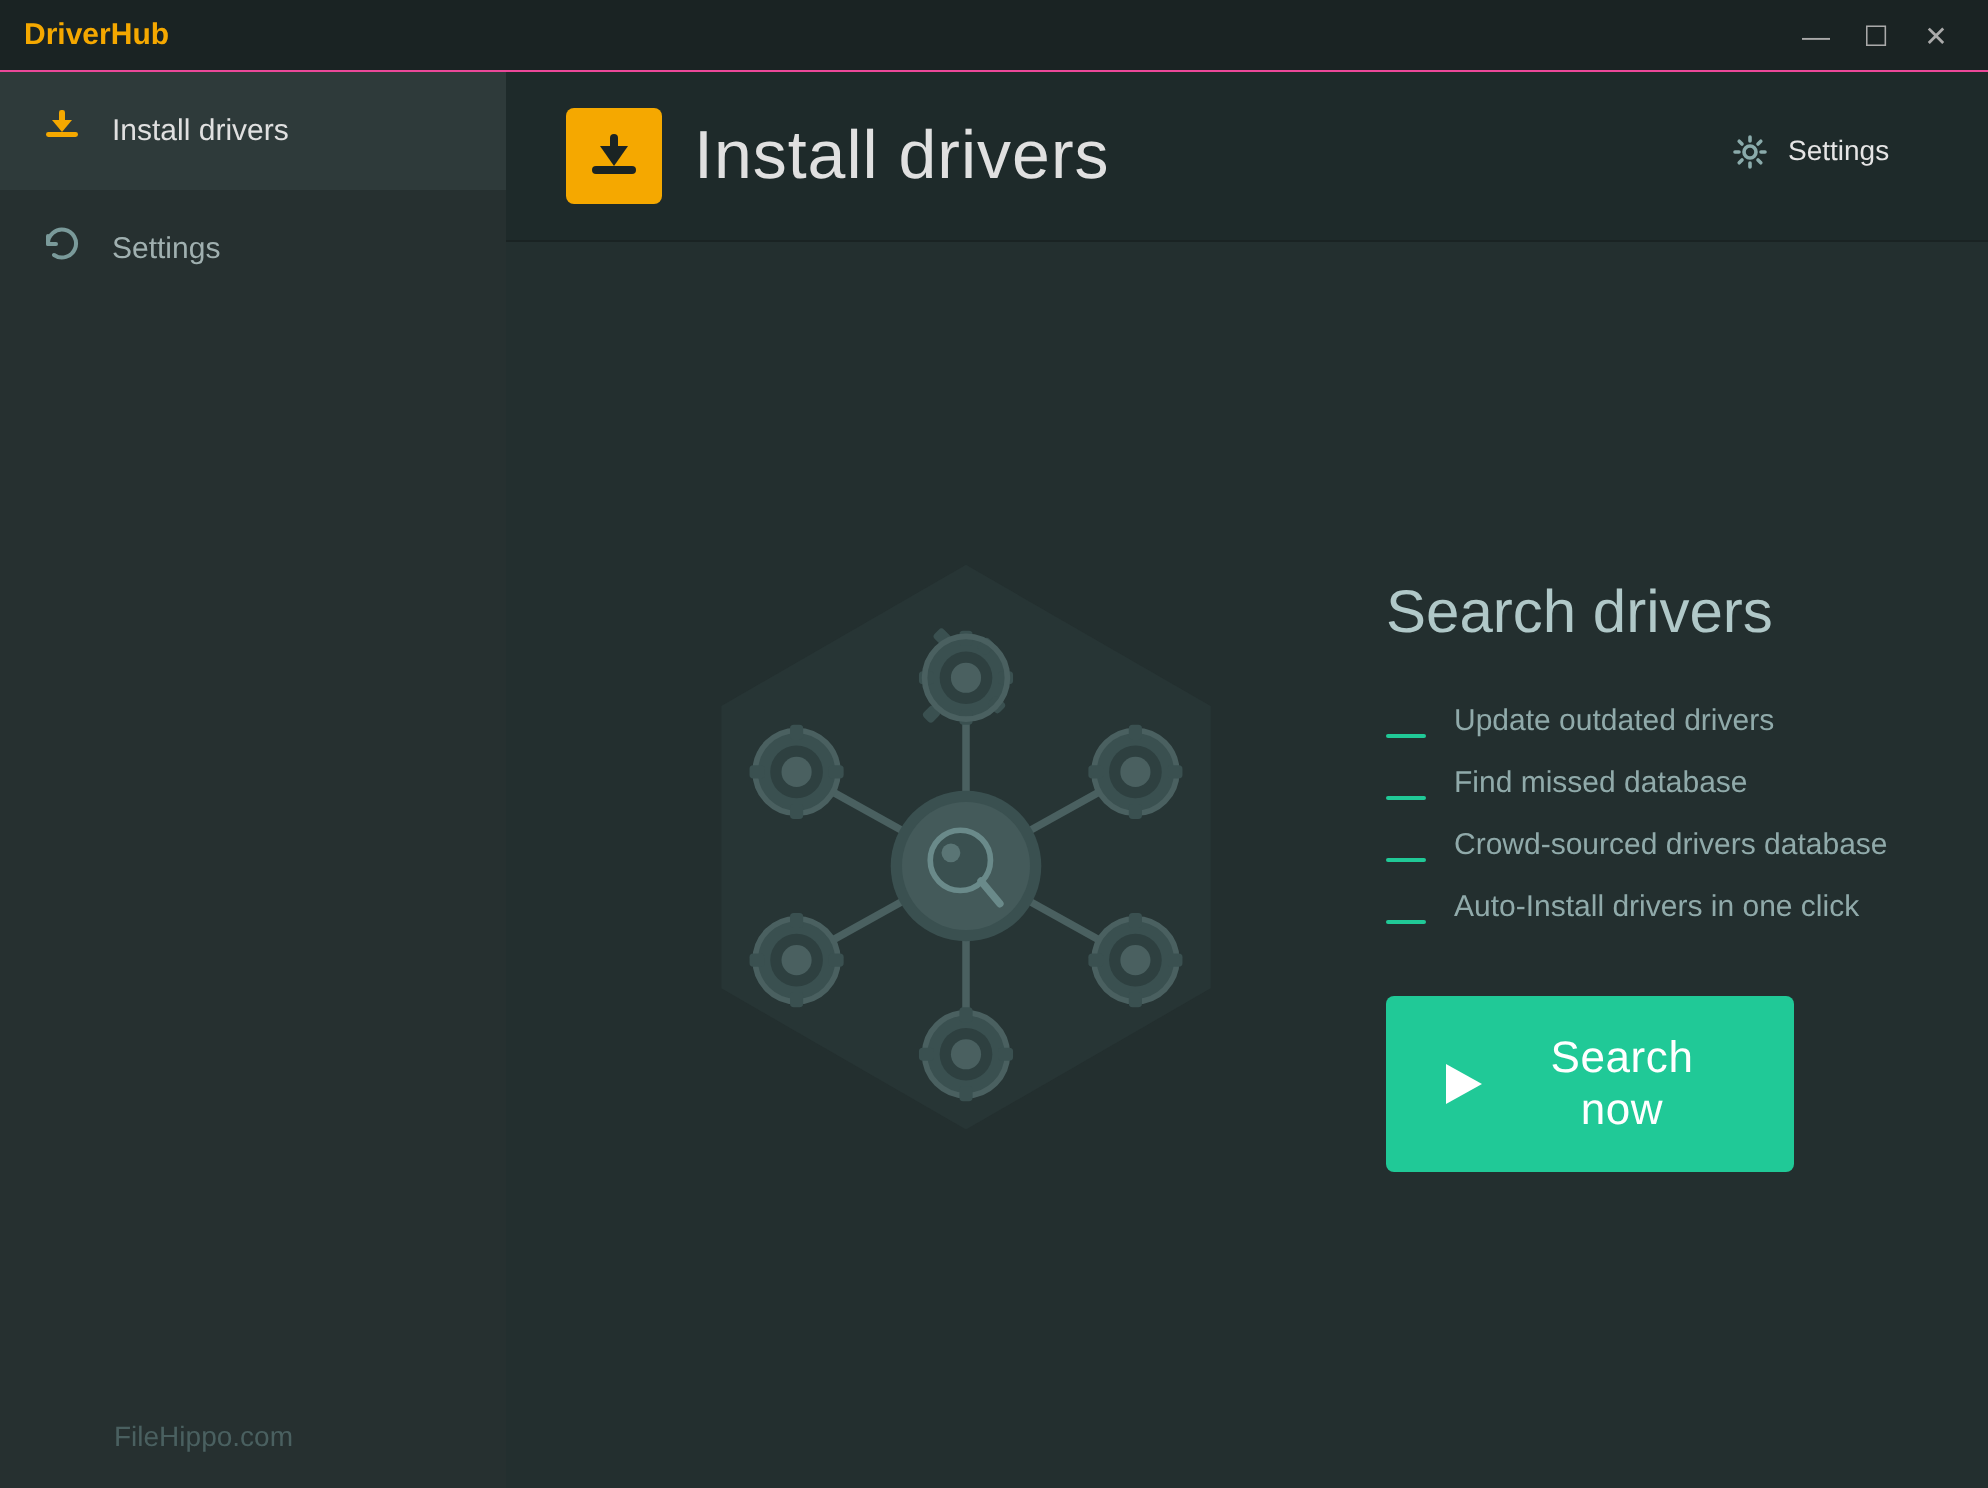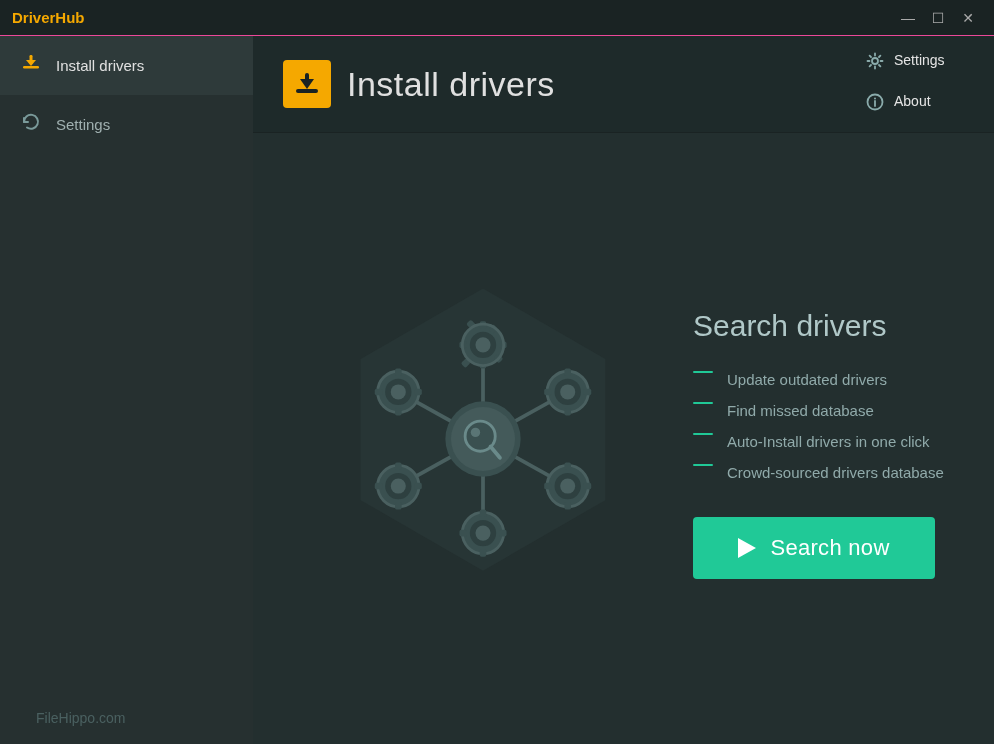--- a/index.html
+++ b/index.html
@@ -83,23 +83,24 @@
       color: #f5a800;
       width: 22px;
       text-align: center;
     }
     .sidebar-item:not(:first-child) .icon {
       color: #7a9a9a;
     }
 
     .sidebar-footer {
       margin-top: auto;
-      padding: 18px 36px;
+      padding: 18px 17px;
       color: #4a6060;
       font-size: 14px;
+      margin-left: 40px;
     }
 
     
     .content-area {
       flex: 1;
       display: flex;
       flex-direction: column;
       background: #232f2f;
     }
 
@@ -198,21 +199,21 @@
     .feature-list {
       list-style: none;
       display: flex;
       flex-direction: column;
       gap: 14px;
       margin-bottom: 36px;
     }
 
     .feature-item {
       display: flex;
-      align-items: flex-start;
+      align-items: flex-end;
       gap: 14px;
       color: #90aaaa;
       font-size: 15px;
     }
 
     .feature-dash {
       width: 20px;
       height: 2px;
       background: #20c997;
       flex-shrink: 0;
@@ -225,21 +226,21 @@
       justify-content: center;
       gap: 14px;
       background: #20c997;
       color: #fff;
       border: none;
       border-radius: 4px;
       padding: 18px 30px;
       font-size: 22px;
       font-weight: 500;
       cursor: pointer;
-      width: 242px;
+      width: 204px;
       letter-spacing: 0.3px;
       transition: background 0.15s;
     }
 
     .play-icon {
       width: 0;
       height: 0;
       border-style: solid;
       border-width: 10px 0 10px 18px;
       border-color: transparent transparent transparent #fff;
@@ -308,30 +309,20 @@
       <div class="header-actions">
         <div class="header-action-btn">
           <span class="btn-icon">
             <svg width="18" height="18" viewBox="0 0 18 18" fill="none">
               <circle cx="9" cy="9" r="3" stroke="#8aabab" stroke-width="1.8" fill="none"></circle>
               <path d="M9 1.5 v2M9 14.5 v2M1.5 9 h2M14.5 9 h2M3.6 3.6 l1.4 1.4M13 13 l1.4 1.4M14.4 3.6 l-1.4 1.4M5 13 l-1.4 1.4" stroke="#8aabab" stroke-width="1.8" stroke-linecap="round"></path>
             </svg>
           </span>
           <span>Settings</span>
         </div>
-        <div class="header-action-btn">
-          <span class="btn-icon">
-            <svg width="18" height="18" viewBox="0 0 18 18" fill="none">
-              <circle cx="9" cy="9" r="7.5" stroke="#8aabab" stroke-width="1.8" fill="none"></circle>
-              <line x1="9" y1="8" x2="9" y2="13" stroke="#8aabab" stroke-width="1.8" stroke-linecap="round"></line>
-              <circle cx="9" cy="5.5" r="1" fill="#8aabab"></circle>
-            </svg>
-          </span>
-          <span>About</span>
-        </div>
       </div>
     </div>
 
     <div class="main-content">
 
       <div class="graphic-area">
         <svg class="hub-graphic" viewBox="0 0 340 380">
 
           <polygon points="170,30 300,105 300,255 170,330 40,255 40,105" fill="#2a3838" opacity="0.7"></polygon>
 
@@ -430,25 +421,25 @@
           <li class="feature-item">
             <div class="feature-dash"></div>
             <span>Update outdated drivers</span>
           </li>
           <li class="feature-item">
             <div class="feature-dash"></div>
             <span>Find missed database</span>
           </li>
           <li class="feature-item">
             <div class="feature-dash"></div>
-            <span>Auto-Install drivers in one click</span>
+            <span>Crowd-sourced drivers database</span>
           </li>
           <li class="feature-item">
             <div class="feature-dash"></div>
-            <span>Crowd-sourced drivers database</span>
+            <span>Auto-Install drivers in one click</span>
           </li>
         </ul>
 
         <button class="search-now-btn">
           <div class="play-icon"></div>
           <span>Search now</span>
         </button>
       </div>
 
     </div>

